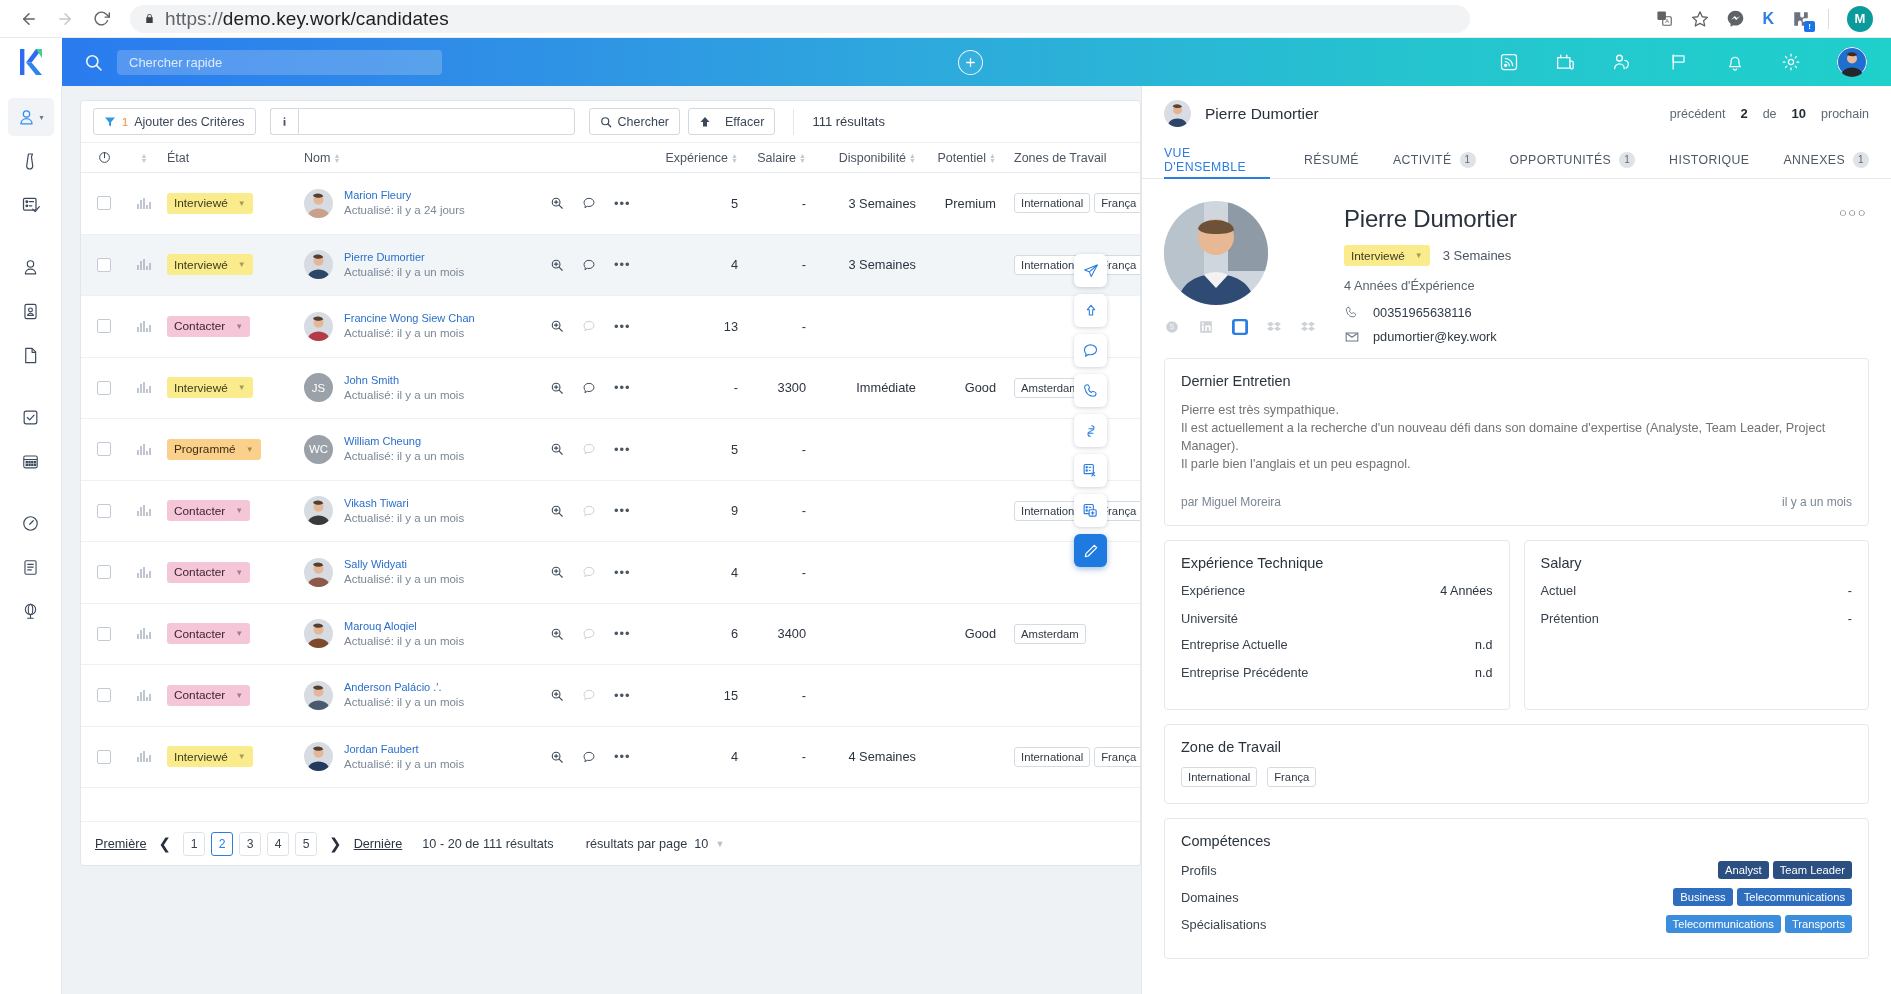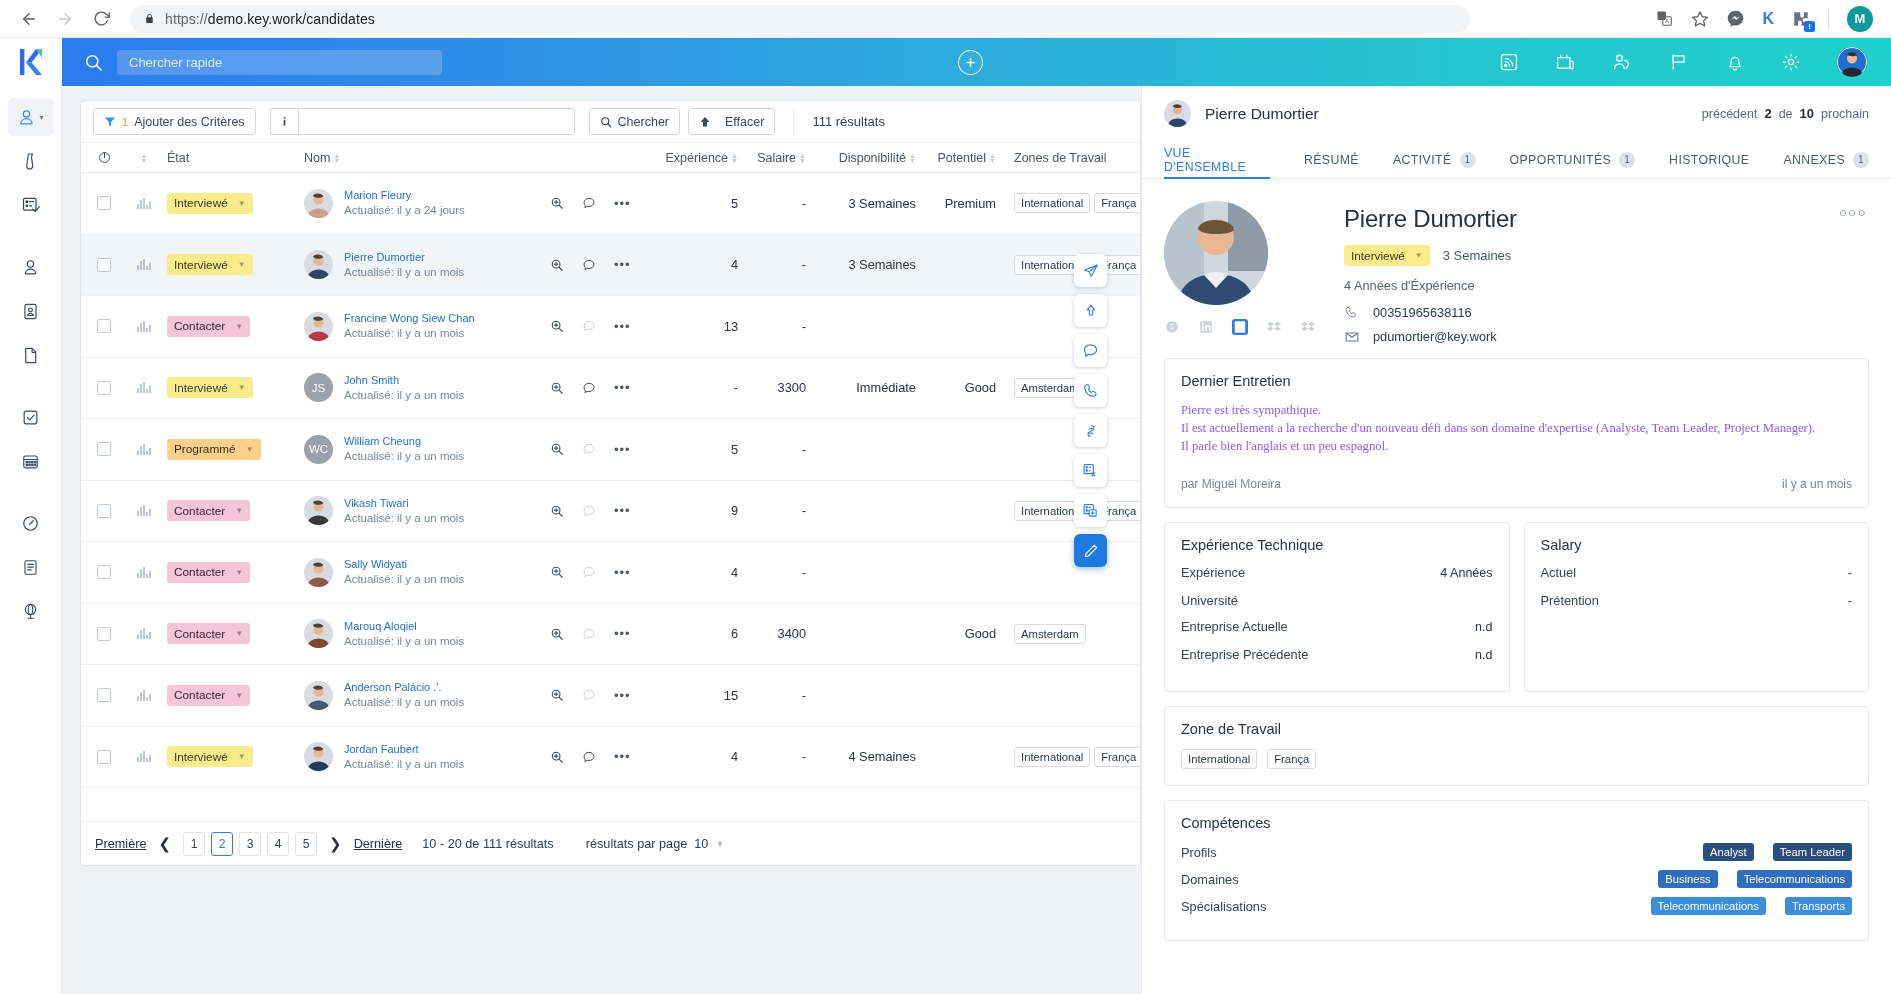--- a/index.html
+++ b/index.html
@@ -31,21 +31,21 @@
     height: 28px;
     background: #f1f3f4;
     border-radius: 14px;
     display: flex; align-items: center;
     padding: 0 14px;
     margin-left: 8px; margin-right: 10px;
     gap: 10px;
     max-width: 1340px;
   }
   .lock-icon { font-size: 11px; color: #3c4043; }
-  .url-text { font-size: 14px; color: #202124; letter-spacing: .1px; }
+  .url-text { font-size: 19px; color: #202124; letter-spacing: .1px; }
   .url-text .dim { color: #5f6368; }
   .chrome-icons { display: flex; align-items: center; gap: 18px; margin-left: auto; padding-right: 4px; }
   .chrome-icon { color: #5f6368; display: flex; align-items: center; justify-content: center; }
   .chrome-divider { width: 1px; height: 20px; background: #dadce0; }
   .avatar-chrome {
     width: 26px; height: 26px; border-radius: 50%;
     background: #0b9b9b; color: #fff;
     display: flex; align-items: center; justify-content: center;
     font-size: 13px; font-weight: bold;
   }
@@ -286,21 +286,21 @@
     overflow: hidden;
   }
   .panel-head {
     height: 55px; flex: none;
     display: flex; align-items: center;
     padding: 0 22px;
     gap: 14px;
   }
   .ph-av { width: 27px; height: 27px; border-radius: 50%; overflow: hidden; flex: none; position: relative; }
   .ph-name { font-size: 15.5px; color: #27303b; }
-  .ph-nav { margin-left: auto; font-size: 12.5px; color: #5d6875; display: flex; align-items: center; gap: 7px; }
+  .ph-nav { margin-left: auto; font-size: 12.5px; color: #5d6875; display: flex; align-items: center; gap: 15px; }
   .ph-nav b { color: #242c36; font-weight: bold; font-size: 13px; }
 
   .tabs {
     height: 38px; flex: none;
     display: flex; align-items: stretch;
     padding: 0 22px; gap: 34px;
     border-bottom: 1px solid #e8ebee;
   }
   .tab {
     display: flex; align-items: center; gap: 8px;
@@ -334,36 +334,36 @@
   .pc-row { display: flex; align-items: center; gap: 14px; font-size: 12.8px; color: #2f3a46; }
   .pc-ico { color: #6b7683; width: 15px; display: flex; justify-content: center; }
   .more-dots { position: absolute; top: 26px; right: 2px; color: #4f5a67; font-size: 13px; letter-spacing: 1.5px; }
 
   .card {
     border: 1px solid #e4e8ec; border-radius: 4px;
     padding: 14px 16px 16px 16px; background: #fff;
     margin-bottom: 14px;
   }
   .card-title { font-size: 14.5px; color: #2a333e; margin-bottom: 12px; }
-  .note-line { font-size: 12.7px; color: #8b5cf6; line-height: 18px; font-family: Liberation Serif, serif; }
+  .note-line { font-size: 12.7px; color: #737373; line-height: 18px; }
   .note-foot {
     display: flex; justify-content: space-between;
     margin-top: 22px; font-size: 12px; color: #7c8693; text-align: center;
   }
 
   .two-col { display: flex; gap: 14px; }
   .two-col .card { flex: 1; margin-bottom: 14px; }
   .kv { display: flex; justify-content: space-between; align-items: flex-start; margin-bottom: 11px; gap: 20px; }
   .kv .k { font-size: 12.8px; color: #39434f; }
   .kv .v { font-size: 12.5px; color: #2b343f; text-align: right; line-height: 17px; }
 
   .chiprow { display: flex; gap: 6px; flex-wrap: wrap; }
   .skillrow { display: flex; justify-content: space-between; align-items: center; margin-bottom: 9px; gap: 16px; }
   .skillrow .k { font-size: 12.8px; color: #39434f; }
-  .tagset { display: flex; gap: 19px; flex-wrap: wrap; justify-content: flex-end; }
+  .tagset { display: flex; gap: 4px; flex-wrap: wrap; justify-content: flex-end; }
   .tag { border-radius: 3px; color: #fff; font-size: 11.2px; padding: 3px 7px; white-space: nowrap; }
   .tag.dark { background: #2c4f82; }
   .tag.mid  { background: #2f6dbf; }
   .tag.light{ background: #3d8ddd; }
 
   svg { display: block; }
 </style>
 </head>
 <body>
 

